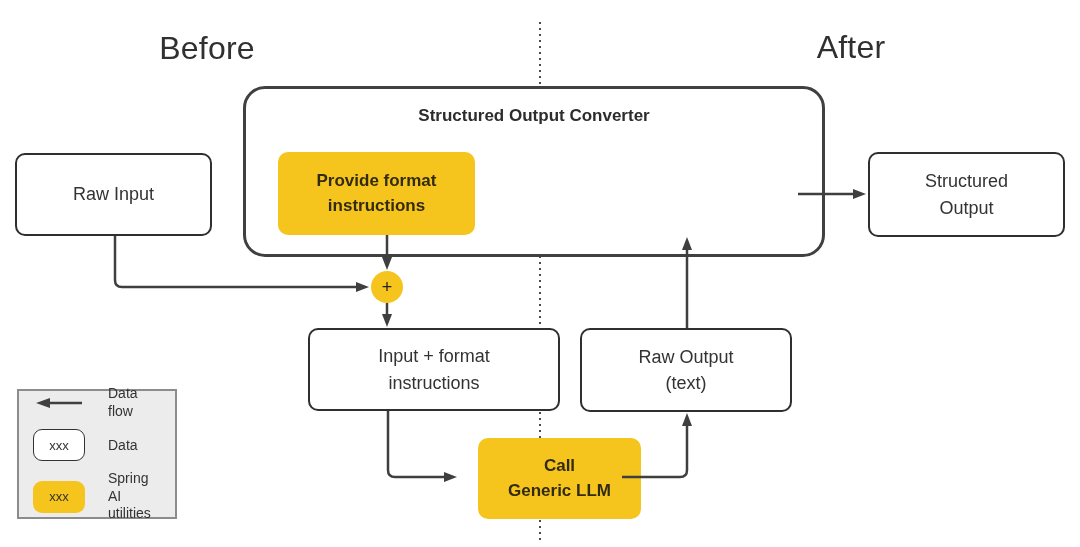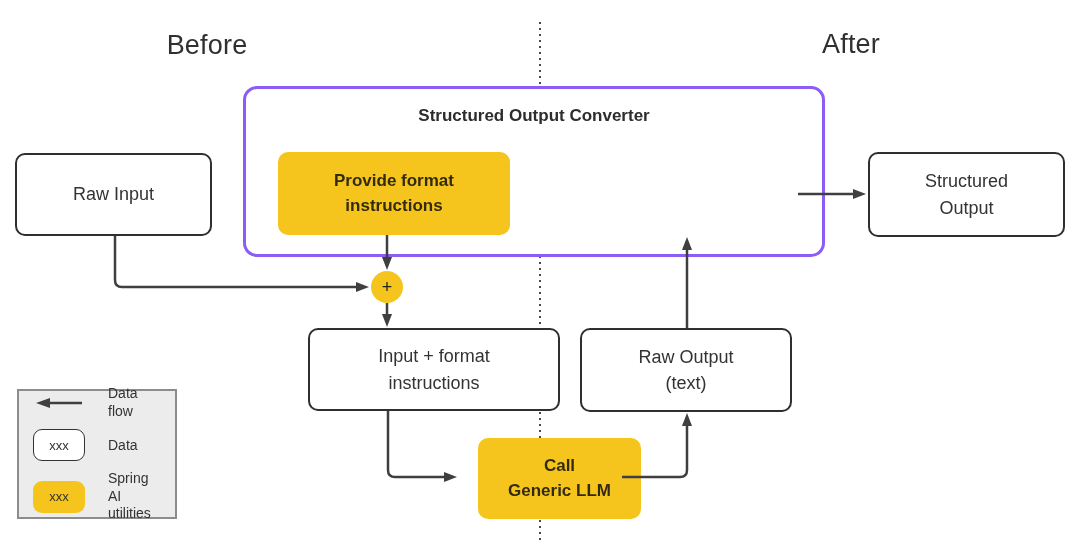--- a/index.html
+++ b/index.html
@@ -7,27 +7,27 @@
   .stage {
     position:relative; width:1080px; height:547px; background:#ffffff;
     overflow:hidden; color:#2f2f2f;
   }
   .divider {
     position:absolute; left:539px; top:22px; width:2px; height:518px;
     background:repeating-linear-gradient(to bottom,#4a4a4a 0 2px,transparent 2px 6px);
   }
   .phase-label {
     position:absolute; width:160px; text-align:center;
-    font-size:27px; color:#303030; letter-spacing:0.2px;
+    font-size:32px; color:#303030; letter-spacing:0.2px;
   }
   .phase-label.before { left:127px; top:30px; }
   .phase-label.after  { left:771px; top:29px; }
   .converter {
     position:absolute; left:243px; top:86px; width:582px; height:171px;
-    background:#ffffff; border:3px solid #8b5cf6; border-radius:14px;
+    background:#ffffff; border:3px solid #404040; border-radius:22px;
   }
   .converter-title {
     position:absolute; left:0; right:0; top:17px; text-align:center;
     font-size:17px; font-weight:bold; color:#2d2d2d;
   }
   .node {
     position:absolute; display:flex; align-items:center; justify-content:center;
     text-align:center; border-radius:10px; white-space:pre-line; line-height:1.45;
   }
   .node.data {
@@ -73,21 +73,21 @@
   </div>
 
   <div class="node data" style="left:15px;  top:153px; width:197px; height:83px;">Raw Input</div>
   <div class="node data" style="left:868px; top:152px; width:197px; height:85px;">Structured
 Output</div>
   <div class="node data" style="left:280px; top:328px; width:252px; height:83px;margin-left:28px;">Input + format
 instructions</div>
   <div class="node data" style="left:580px; top:328px; width:212px; height:84px;">Raw Output
 (text)</div>
 
-  <div class="node util" style="left:278px; top:152px; width:232px; height:83px;">Provide format
+  <div class="node util" style="left:278px; top:152px; width:197px; height:83px;">Provide format
 instructions</div>
   <div class="node util" style="left:478px; top:438px; width:163px; height:81px;">Call
 Generic LLM</div>
 
   <div class="plus-circle">
     <span>+</span>
   </div>
 
   <svg class="arrows" width="1080" height="547" viewBox="0 0 1080 547">
     <defs>

